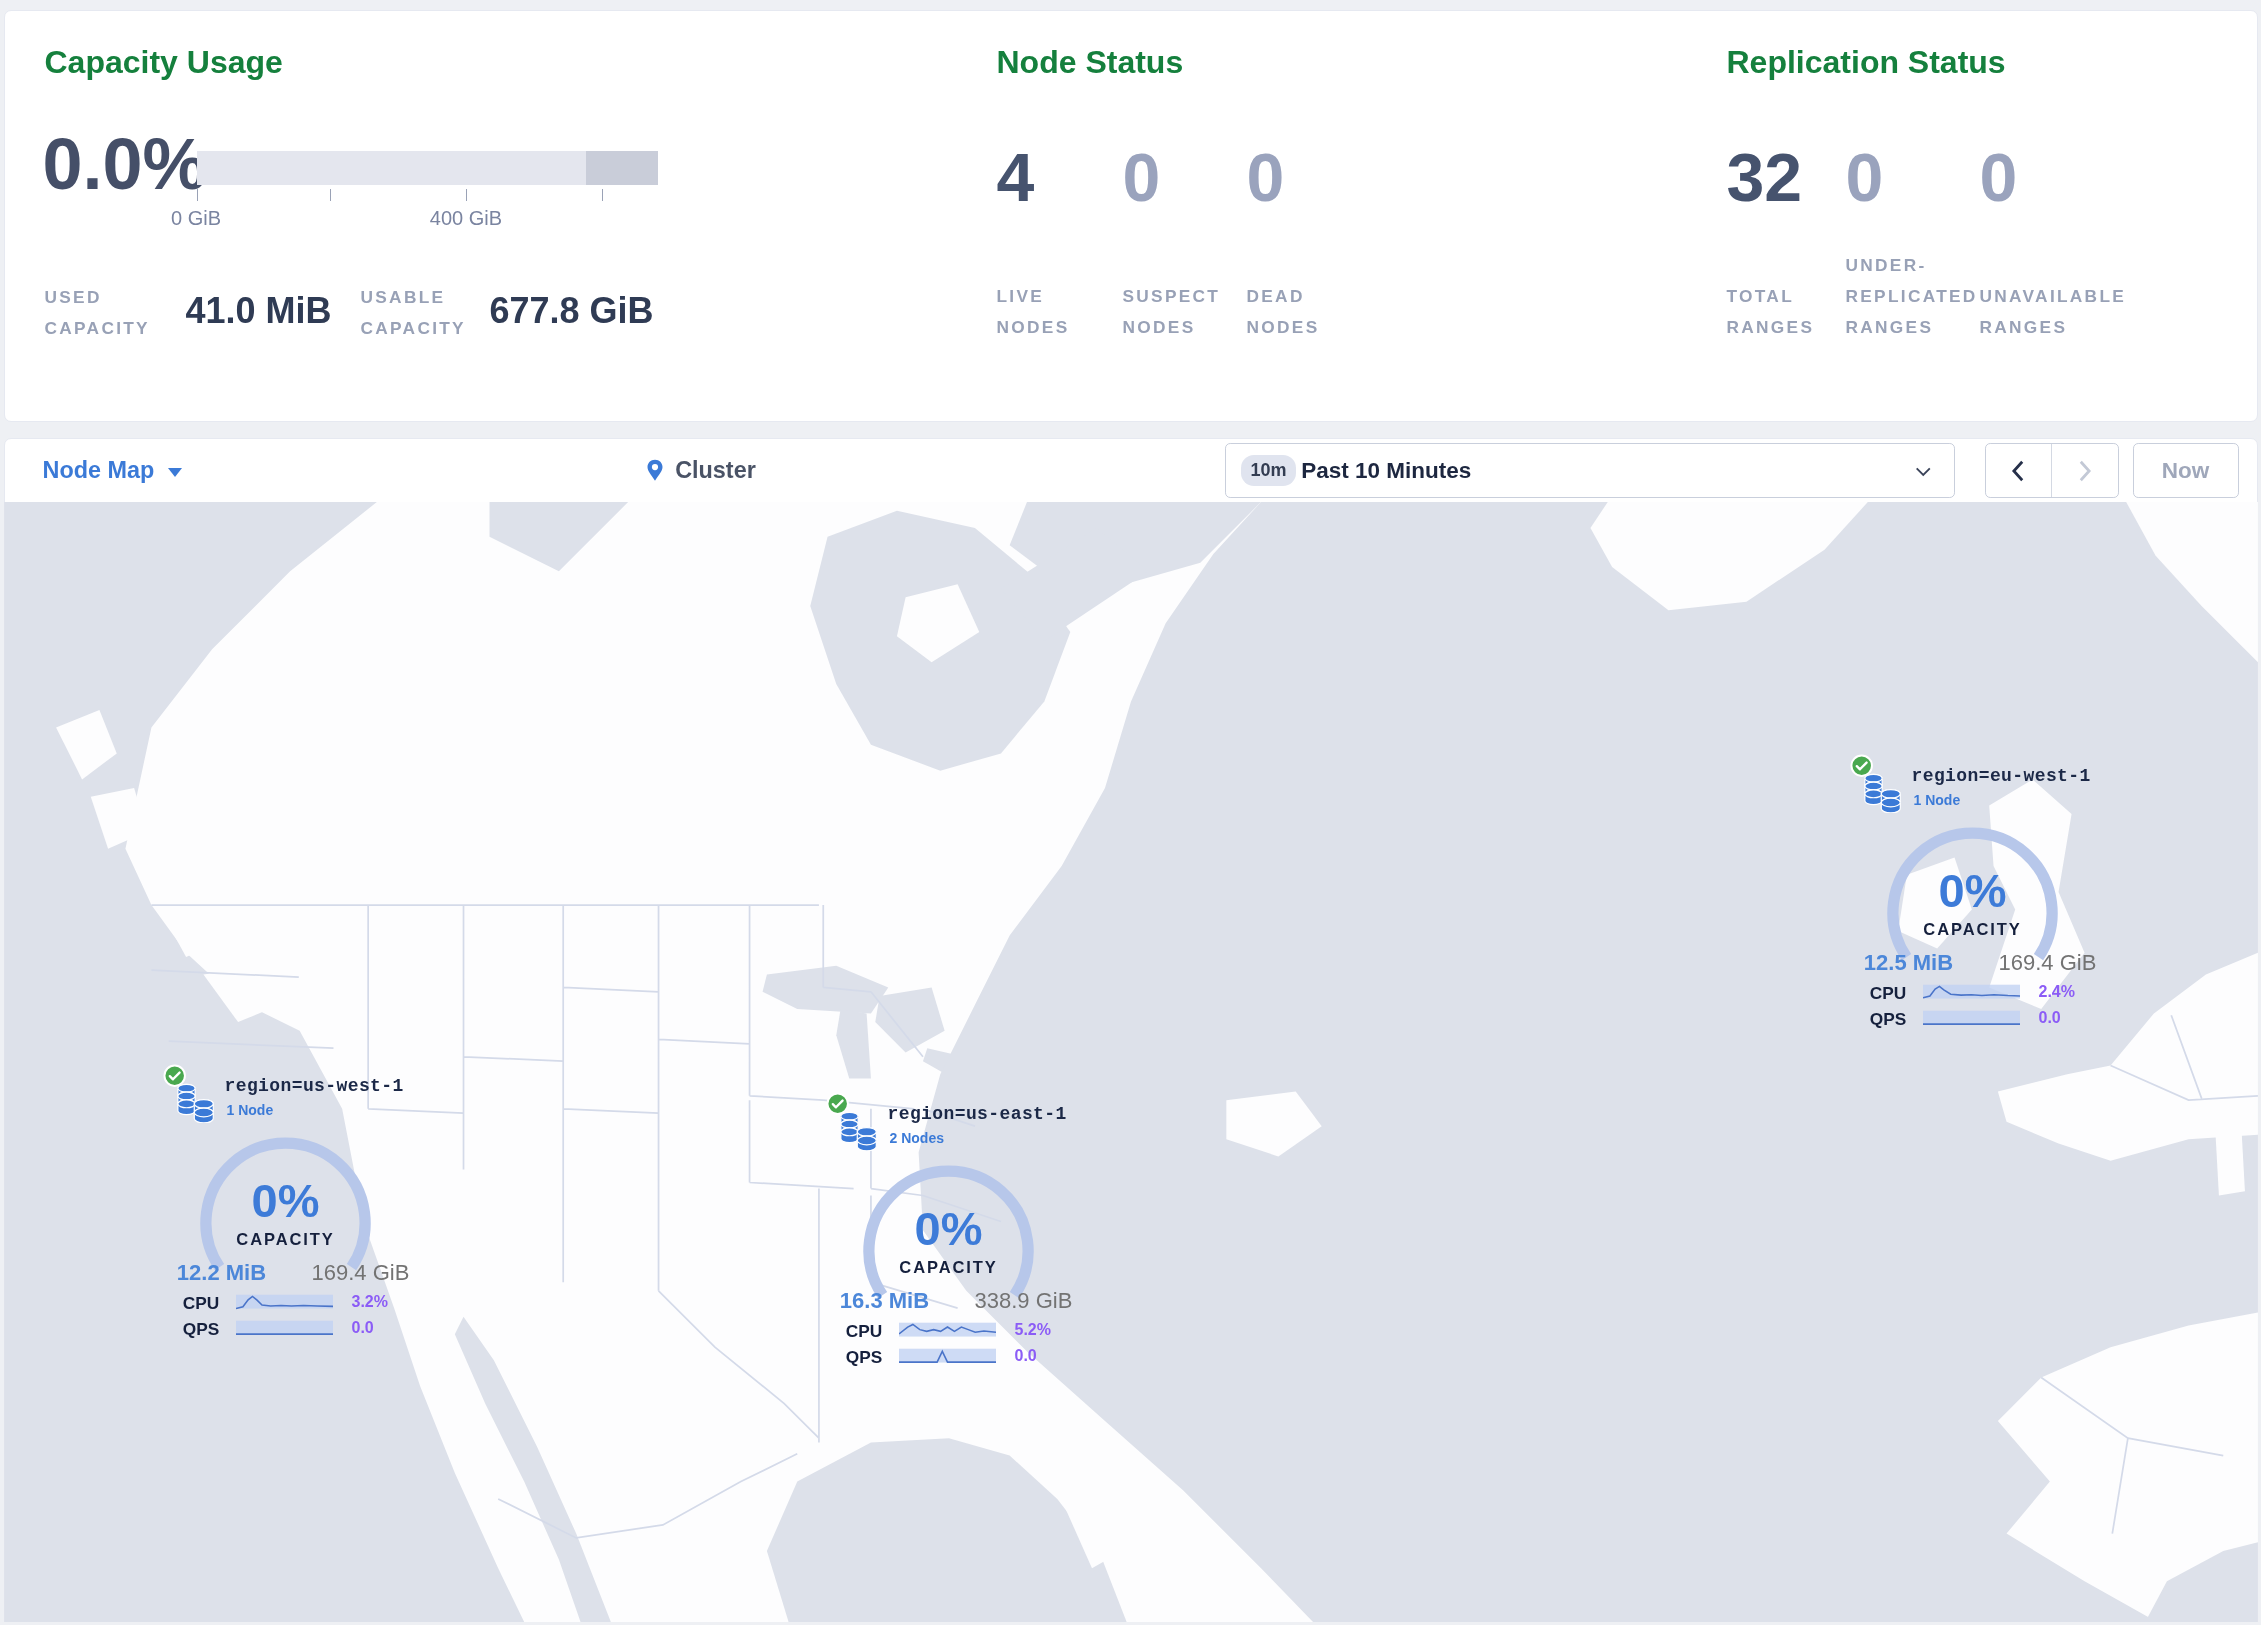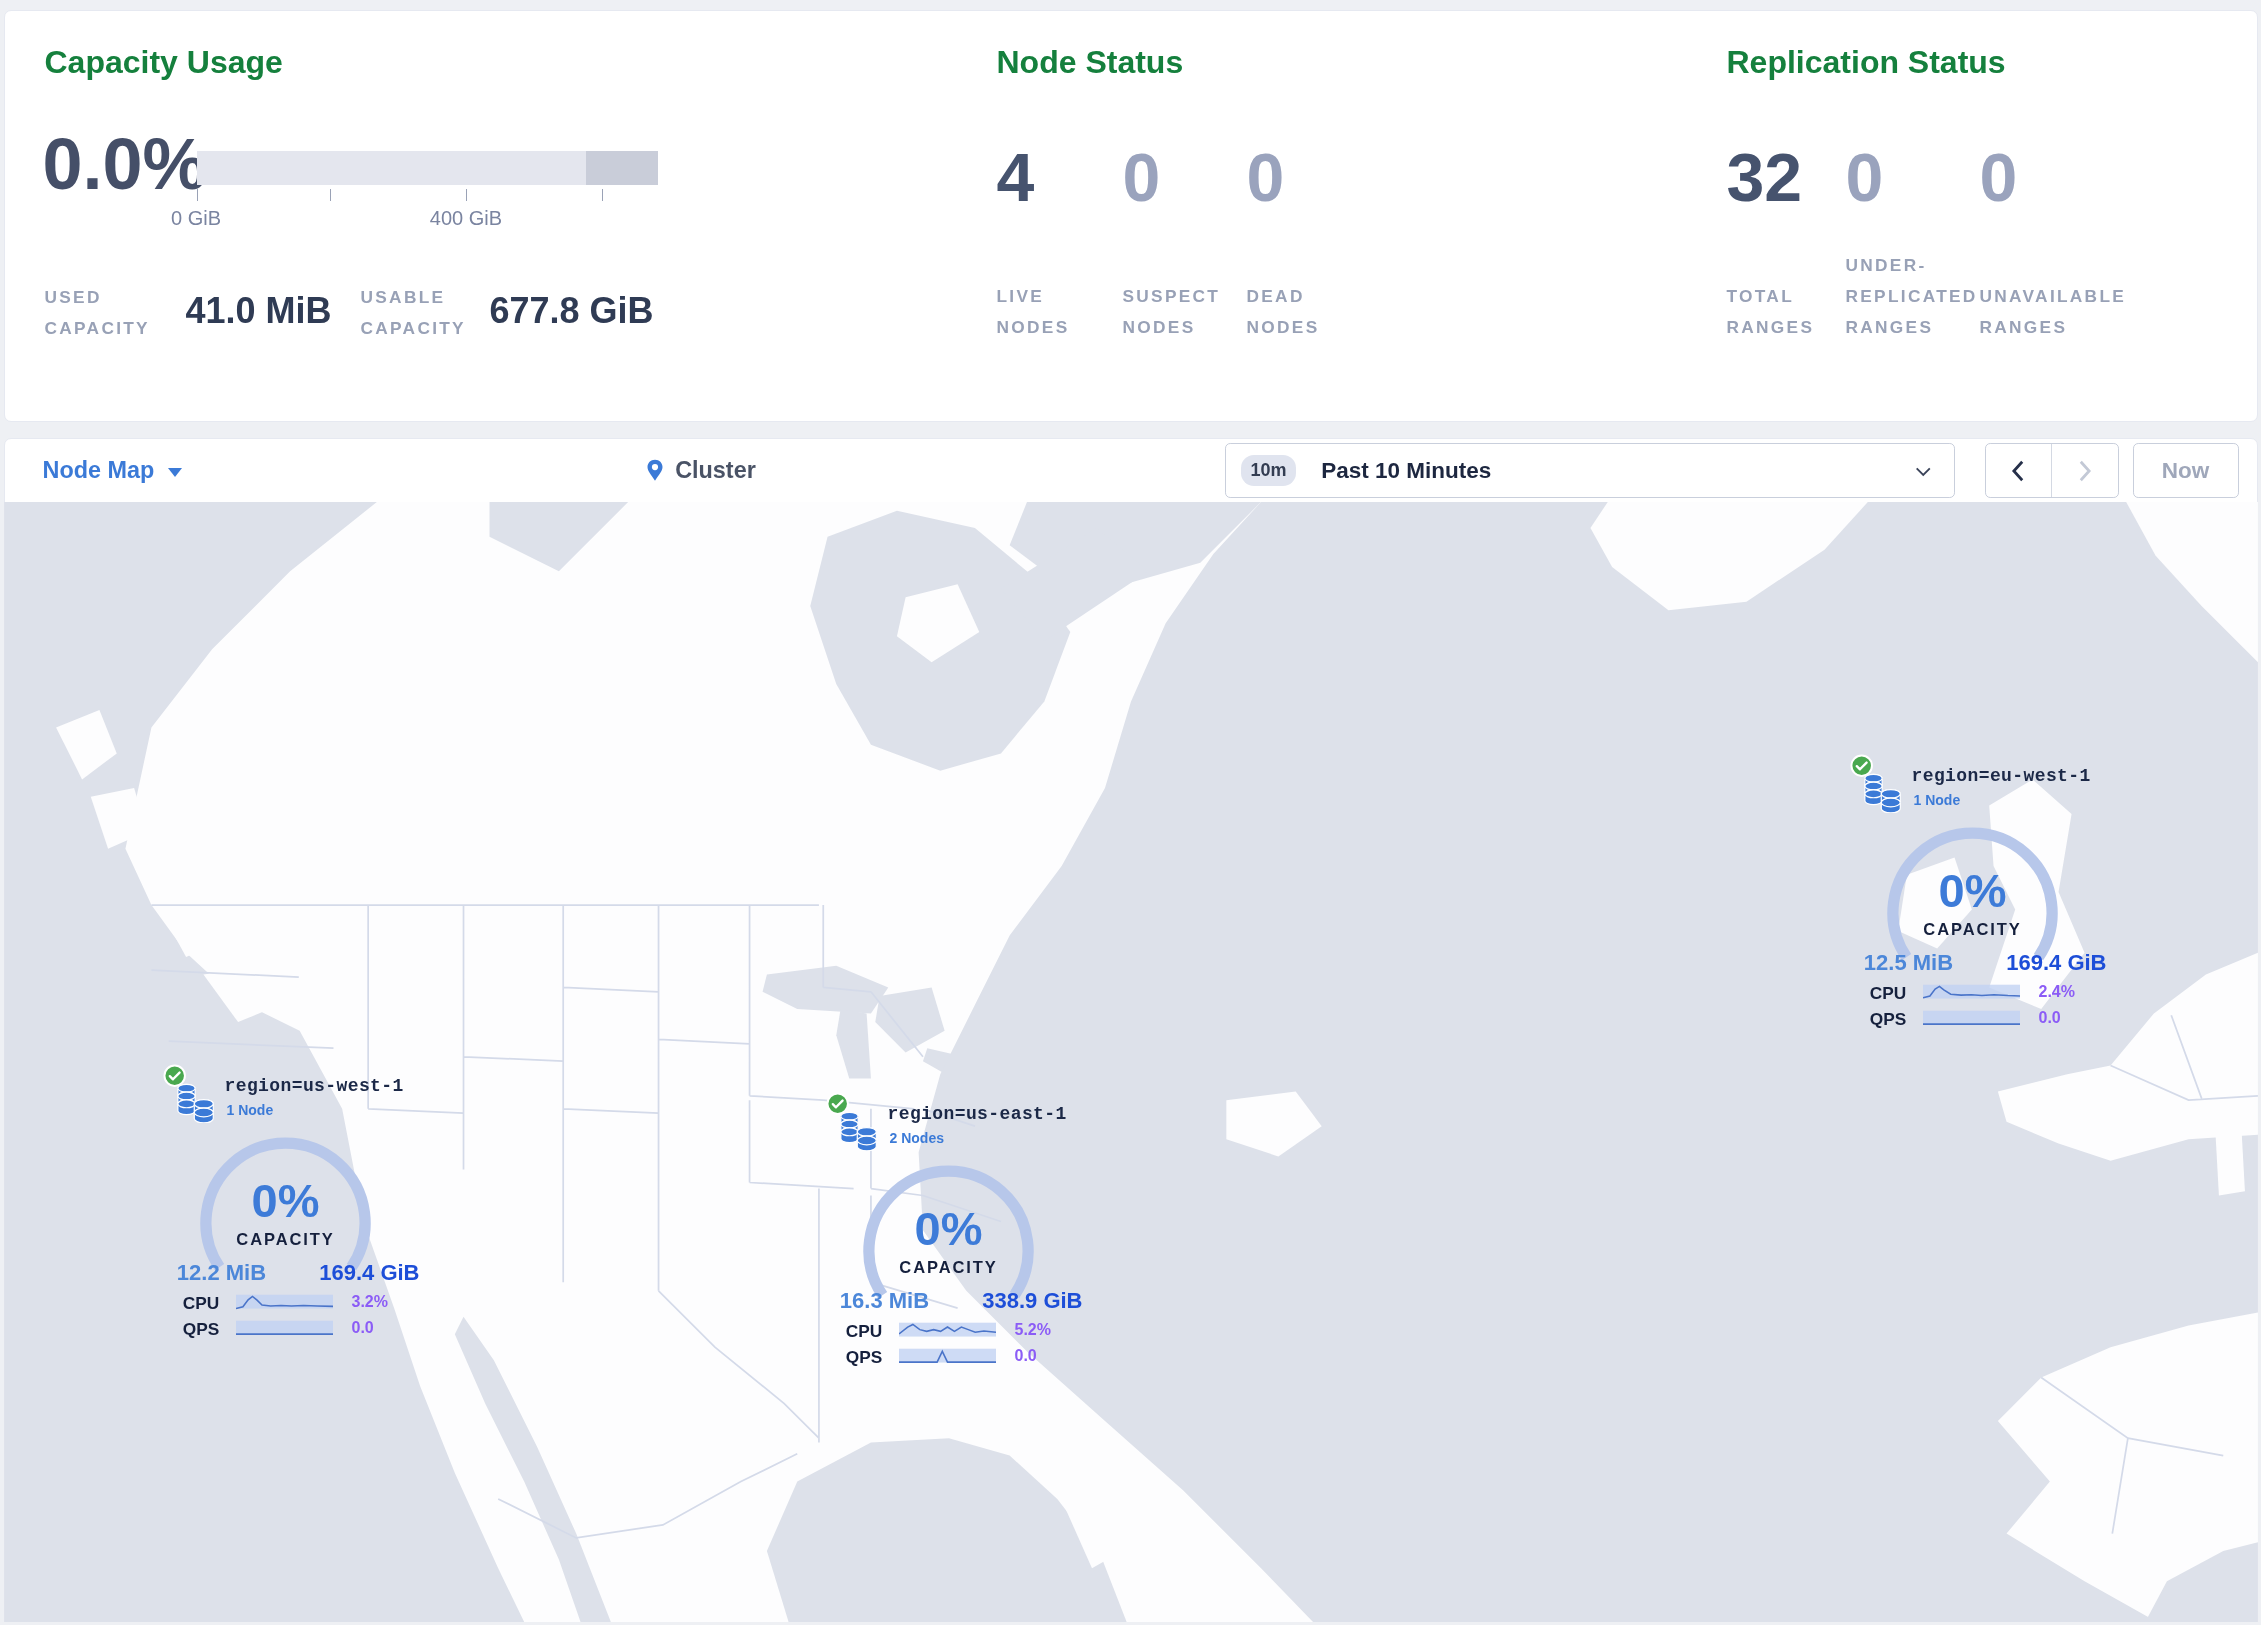--- a/index.html
+++ b/index.html
@@ -28,21 +28,21 @@
   #toolbar { left:3.5px; right:3.5px; top:438px; height:65px; border-radius:7px 7px 0 0; }
   .tb-item { position:absolute; top:0; height:63px; display:flex; align-items:center; }
   .nodemap-label { font-size:23.4px; font-weight:600; color:#3b7ad7; }
   .caret-down { width:0; height:0; border-left:7.8px solid transparent; border-right:7.8px solid transparent;
                 border-top:9.5px solid #3b7ad7; margin-left:14px; margin-top:3.5px; }
   .crumb-label { font-size:23.4px; font-weight:600; color:#4a5366; margin-left:8.7px; }
   .ctrl { position:absolute; top:4.3px; height:55px; border:0.9px solid #c9cfdc; border-radius:5.2px;
           background:#fff; display:flex; align-items:center; }
   .time-chip { margin-left:15.6px; background:#e0e4ef; color:#333d52; font-size:18px; font-weight:700;
                padding:5.2px 9.5px; border-radius:13px; }
-  .time-text { margin-left:25px; font-size:22.5px; font-weight:600; color:#1d2740; }
+  .time-text { margin-left:5px; font-size:22.5px; font-weight:600; color:#1d2740; }
   .arrow-cell { width:67px; height:100%; display:flex; align-items:center; justify-content:center; }
   .arrow-div { width:0.9px; height:100%; background:#d4d9e3; }
   .now-label { width:100%; text-align:center; font-size:22.5px; font-weight:600; color:#9fa7ba; }
 
   
   #map { position:absolute; left:3.5px; top:502px; width:2254px; height:1120px; background:#fdfdfe; overflow:hidden; }
   #map svg.world { position:absolute; left:0; top:0; }
   .o { fill:#dde1ea; } .l { fill:#fdfdfe; }
   .b { fill:none; stroke:#d4dae9; stroke-width:2; }
 
@@ -53,22 +53,22 @@
   .mk-region { position:absolute; left:69px; top:19px; font-family:"Liberation Mono",monospace;
                font-size:18px; font-weight:700; color:#1b2847; letter-spacing:0.4px; white-space:nowrap; }
   .mk-nodes { position:absolute; left:71px; top:45px; font-size:14px; font-weight:700; color:#3b7ad7; }
   .mk-gauge { position:absolute; left:43px; top:78px; }
   .mk-pct { position:absolute; left:65px; top:116px; width:130px; text-align:center;
             font-size:47px; font-weight:700; color:#3d7bd8; }
   .mk-cap { position:absolute; left:52px; top:173px; width:156px; text-align:center;
             font-size:16.5px; font-weight:700; color:#15203d; letter-spacing:1.9px; }
   .mk-used { position:absolute; left:12px; top:203px; width:108px; text-align:center;
              font-size:22px; font-weight:600; color:#4c87d9; }
-  .mk-total { position:absolute; left:156px; top:203px; width:108px; text-align:right;
-              font-size:22px; font-weight:700; color:#1d4ed8; }
+  .mk-total { position:absolute; left:156px; top:203px; width:108px; text-align:left;
+              font-size:22px; font-weight:400; color:#737373; }
   .mk-mlabel { position:absolute; left:8.7px; width:55px; text-align:right;
                font-size:17.3px; font-weight:700; color:#15203d; }
   .mk-spark { position:absolute; left:80px; width:97px; height:21px; }
   .mk-mval { position:absolute; left:196px; font-size:16px; font-weight:700; color:#8b5cf6; }
   .r1 { top:236px; } .r2 { top:262px; }
   .s1 { top:235px; } .s2 { top:261px; }
 </style>
 </head>
 <body>
 

